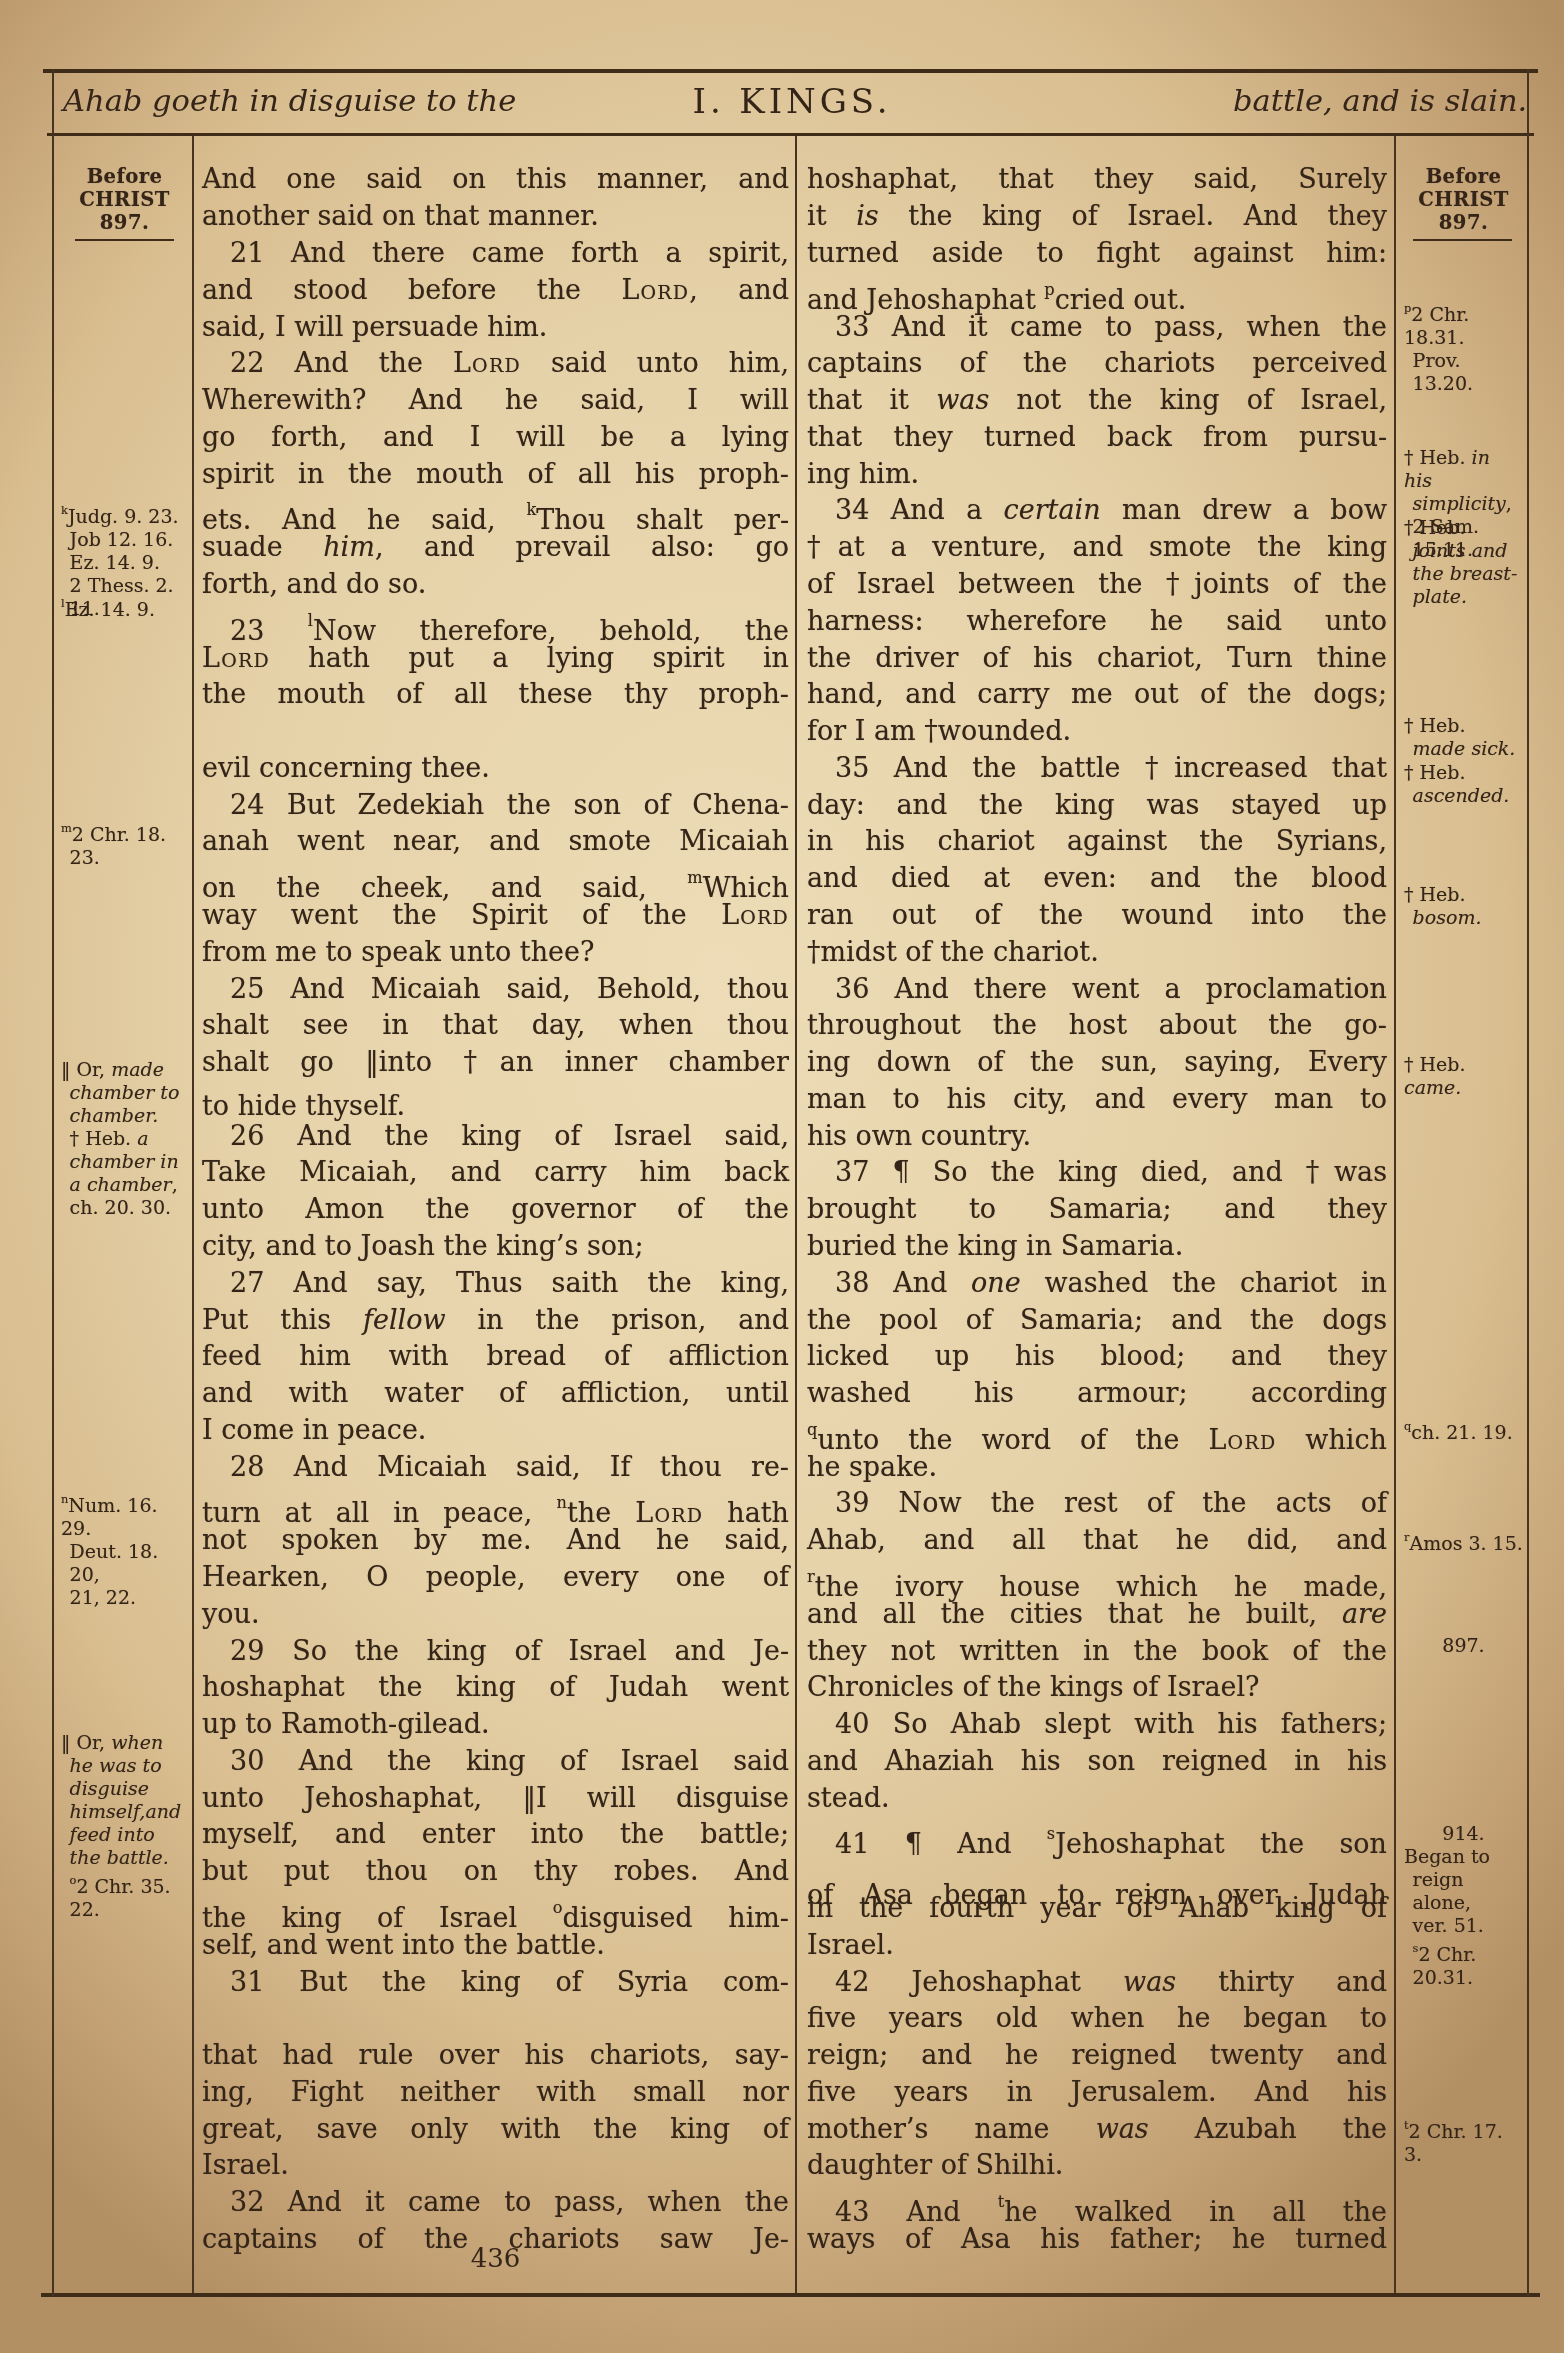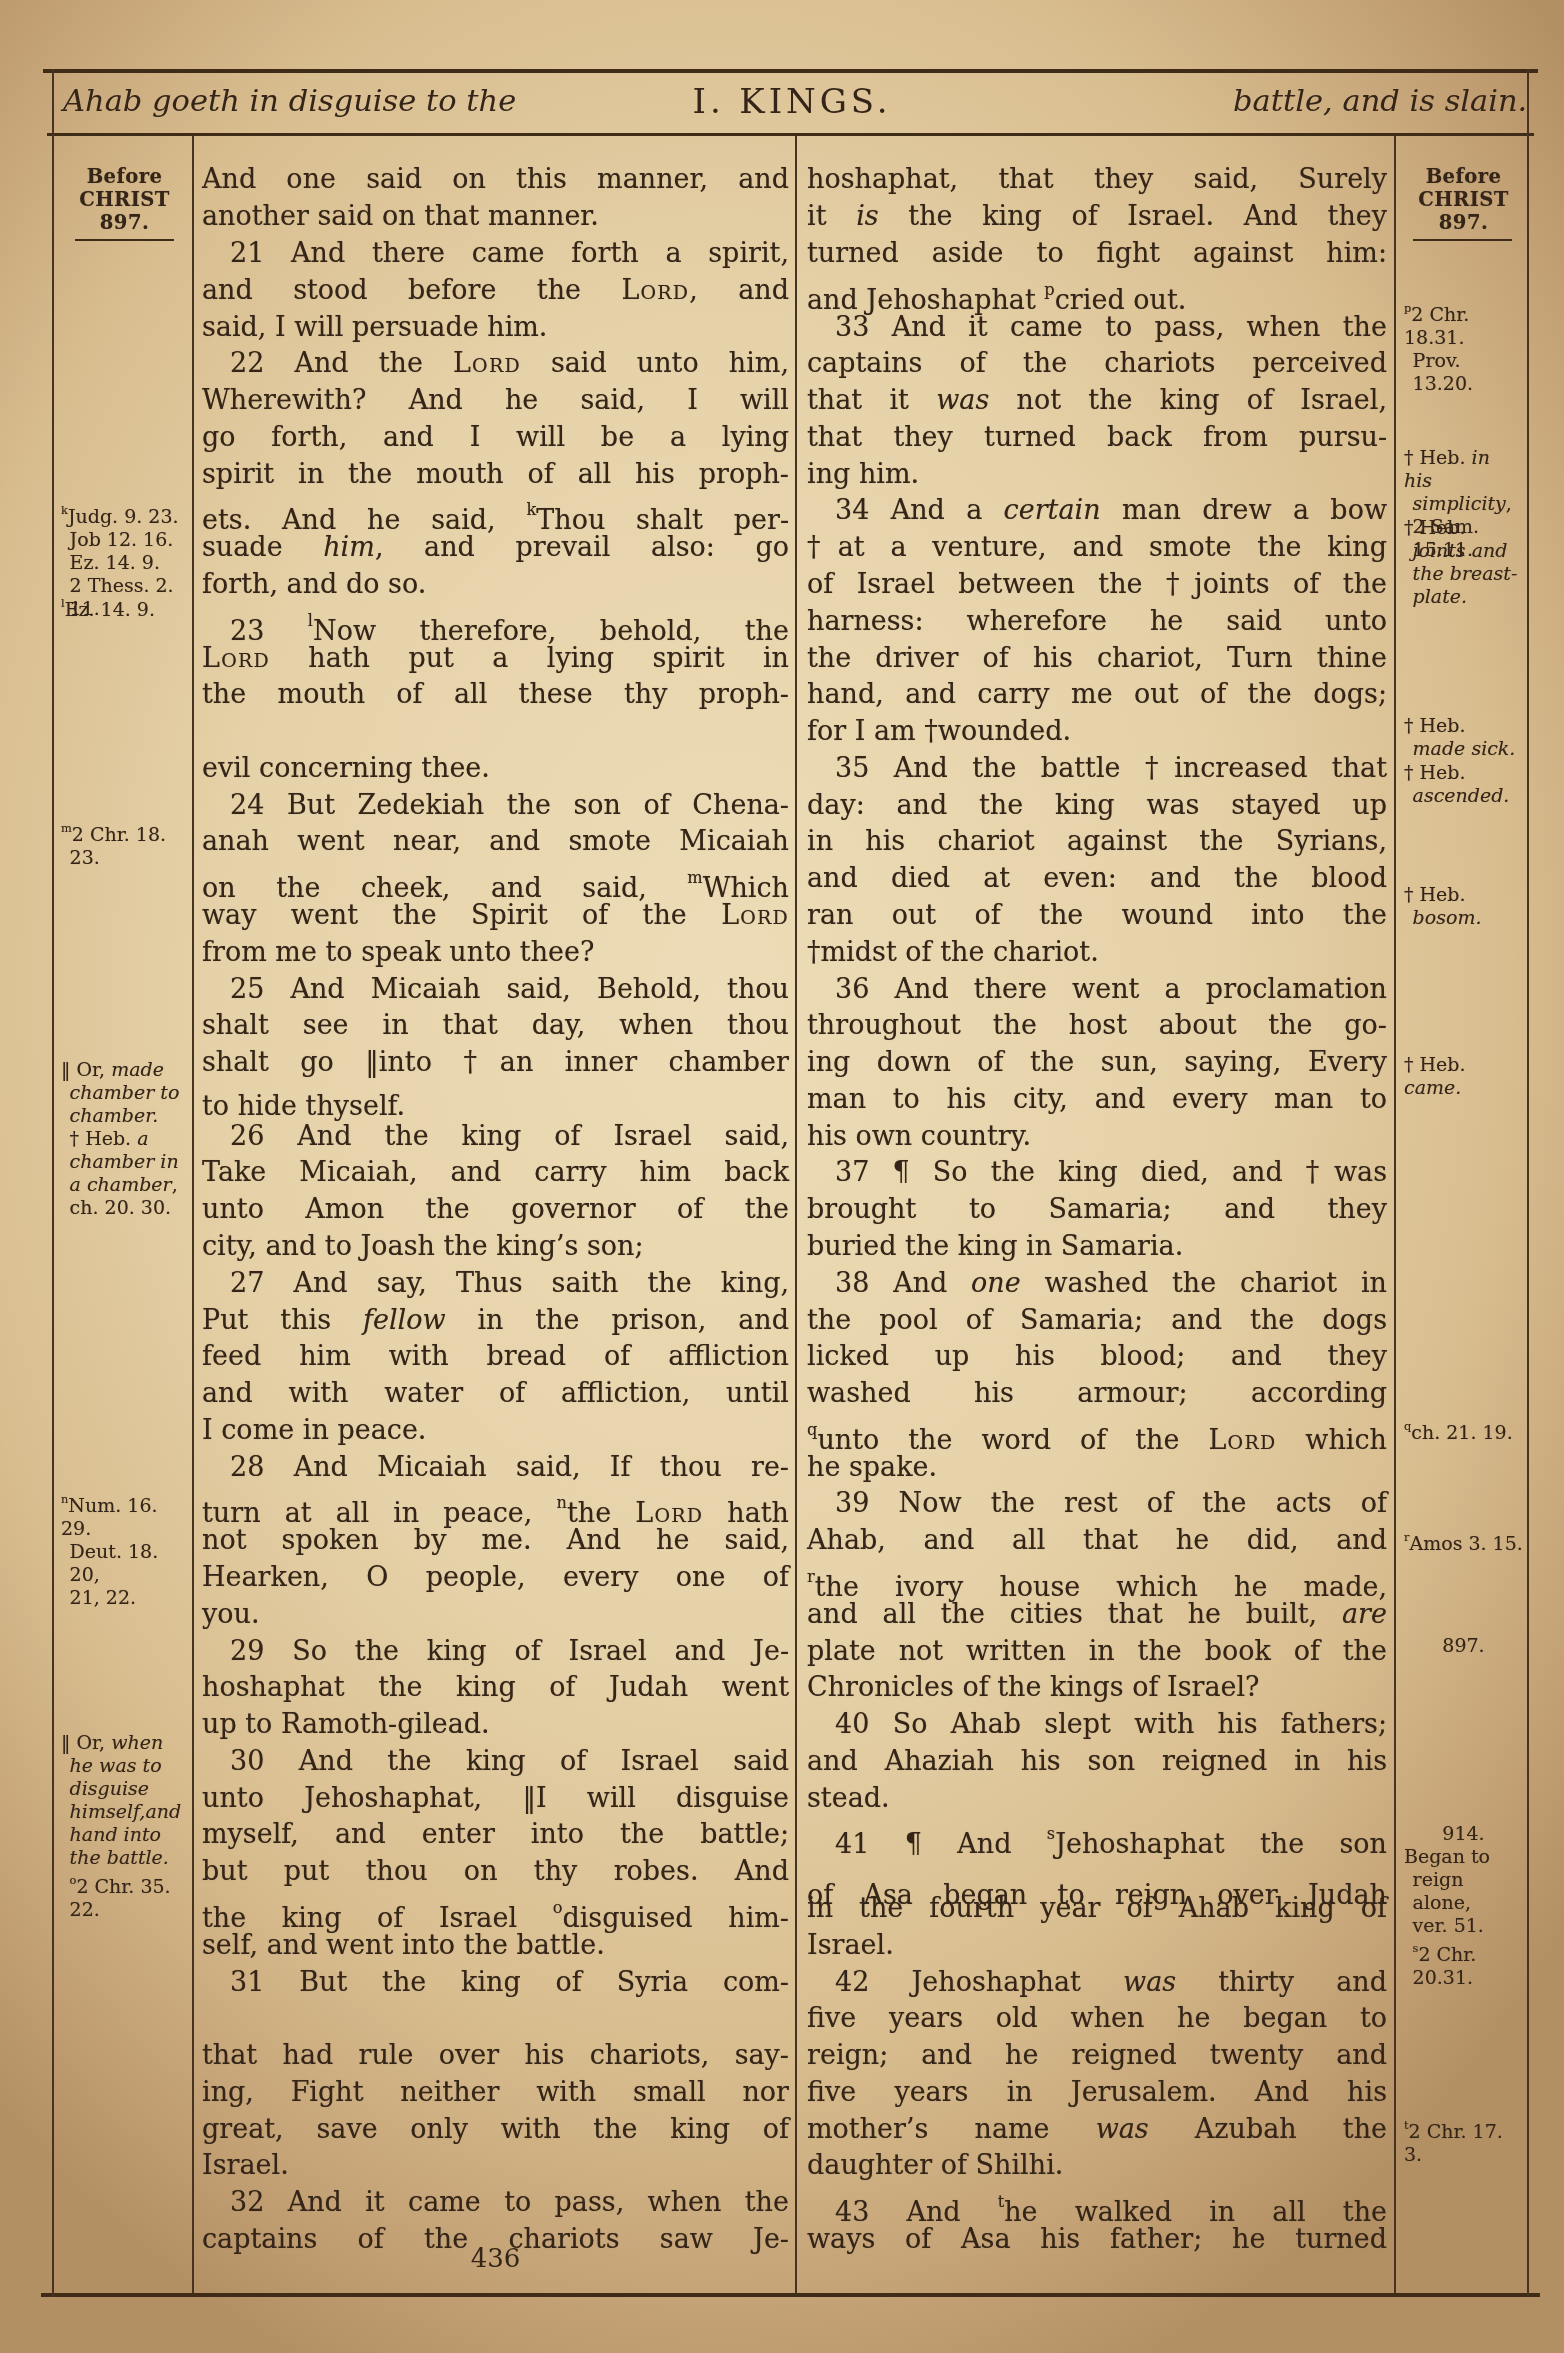--- a/index.html
+++ b/index.html
@@ -88,21 +88,21 @@
     <div class="note" style="top: 1488px;">
       <div><span class="rf">n</span>Num. 16. 29.</div>
       <div>Deut. 18. 20,</div>
       <div>21, 22.</div>
     </div>
     <div class="note" style="top: 1731px;">
       <div>‖ Or, <span class="it">when</span></div>
       <div><span class="it">he was to</span></div>
       <div><span class="it">disguise</span></div>
       <div><span class="it">himself,and</span></div>
-      <div><span class="it">hand into</span></div>
+      <div><span class="it">feed into</span></div>
       <div><span class="it">the battle.</span></div>
       <div><span class="rf">o</span>2 Chr. 35. 22.</div>
     </div>
   </div>
 
 <div class="col" id="lcol" style="left:202px;top:0;width:587px;height:2354px;">
     <div class="textline" style="top: 160px;">And one said on this manner, and</div>
     <div class="textline nj" style="top: 197px;">another said on that manner.</div>
     <div class="textline ind" style="top: 234px;">21 And there came forth a spirit,</div>
     <div class="textline" style="top: 271px;">and stood before the <span class="sc">Lord</span>, and</div>
@@ -193,21 +193,21 @@
     <div class="textline ind" style="top: 1264px;">38 And <span class="it">one</span> washed the chariot in</div>
     <div class="textline" style="top: 1301px;">the pool of Samaria; and the dogs</div>
     <div class="textline" style="top: 1337px;">licked up his blood; and they</div>
     <div class="textline" style="top: 1374px;">washed his armour; according</div>
     <div class="textline" style="top: 1411px;"><span class="rf">q</span>unto the word of the <span class="sc">Lord</span> which</div>
     <div class="textline nj" style="top: 1448px;">he spake.</div>
     <div class="textline ind" style="top: 1484px;">39 Now the rest of the acts of</div>
     <div class="textline" style="top: 1521px;">Ahab, and all that he did, and</div>
     <div class="textline" style="top: 1558px;"><span class="rf">r</span>the ivory house which he made,</div>
     <div class="textline" style="top: 1595px;">and all the cities that he built, <span class="it">are</span></div>
-    <div class="textline" style="top: 1632px;">plate not written in the book of the</div>
+    <div class="textline" style="top: 1632px;">they not written in the book of the</div>
     <div class="textline nj" style="top: 1668px;">Chronicles of the kings of Israel?</div>
     <div class="textline ind" style="top: 1705px;">40 So Ahab slept with his fathers;</div>
     <div class="textline" style="top: 1742px;">and Ahaziah his son reigned in his</div>
     <div class="textline nj" style="top: 1779px;">stead.</div>
     <div class="textline ind" style="top: 1815px;">41 ¶ And <span class="rf">s</span>Jehoshaphat the son</div>
     <div class="textline" style="top: 1840px; margin-top: 36px;">of Asa began to reign over Judah</div>
     <div class="textline" style="top: 1889px;">in the fourth year of Ahab king of</div>
     <div class="textline nj" style="top: 1926px;">Israel.</div>
     <div class="textline ind" style="top: 1963px;">42 Jehoshaphat <span class="it">was</span> thirty and</div>
     <div class="textline" style="top: 1999px;">five years old when he began to</div>

